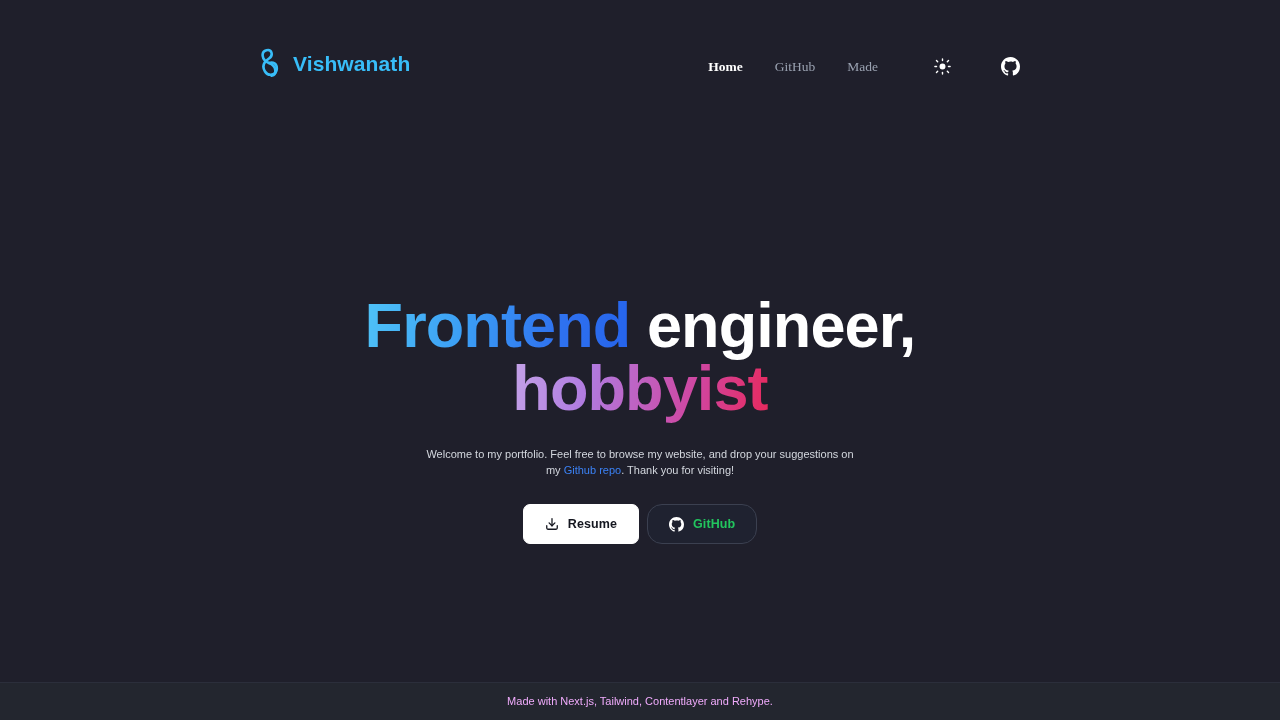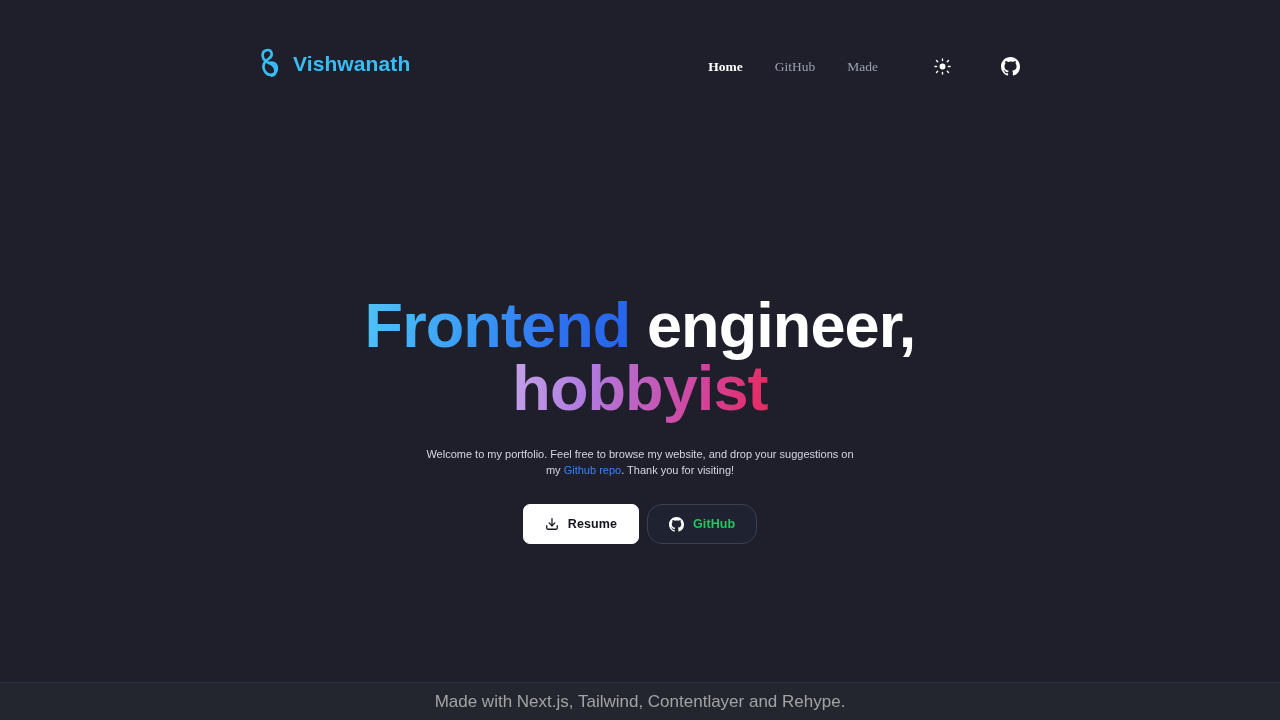--- a/index.html
+++ b/index.html
@@ -204,22 +204,22 @@
     flex: 0 0 38px;
     height: 38px;
     border-top: 1px solid #2b2e3b;
     background: #23262f;
     display: flex;
     align-items: center;
     justify-content: center;
   }
 
   .footer-text {
-    font-size: 17px;
-    color: #a3a3a3;
+    font-size: 11px;
+    color: #f0abfc;
     line-height: 1;
   }
 </style>
 </head>
 <body>
 
 <div class="page">
 
   <header class="site-header">
 

